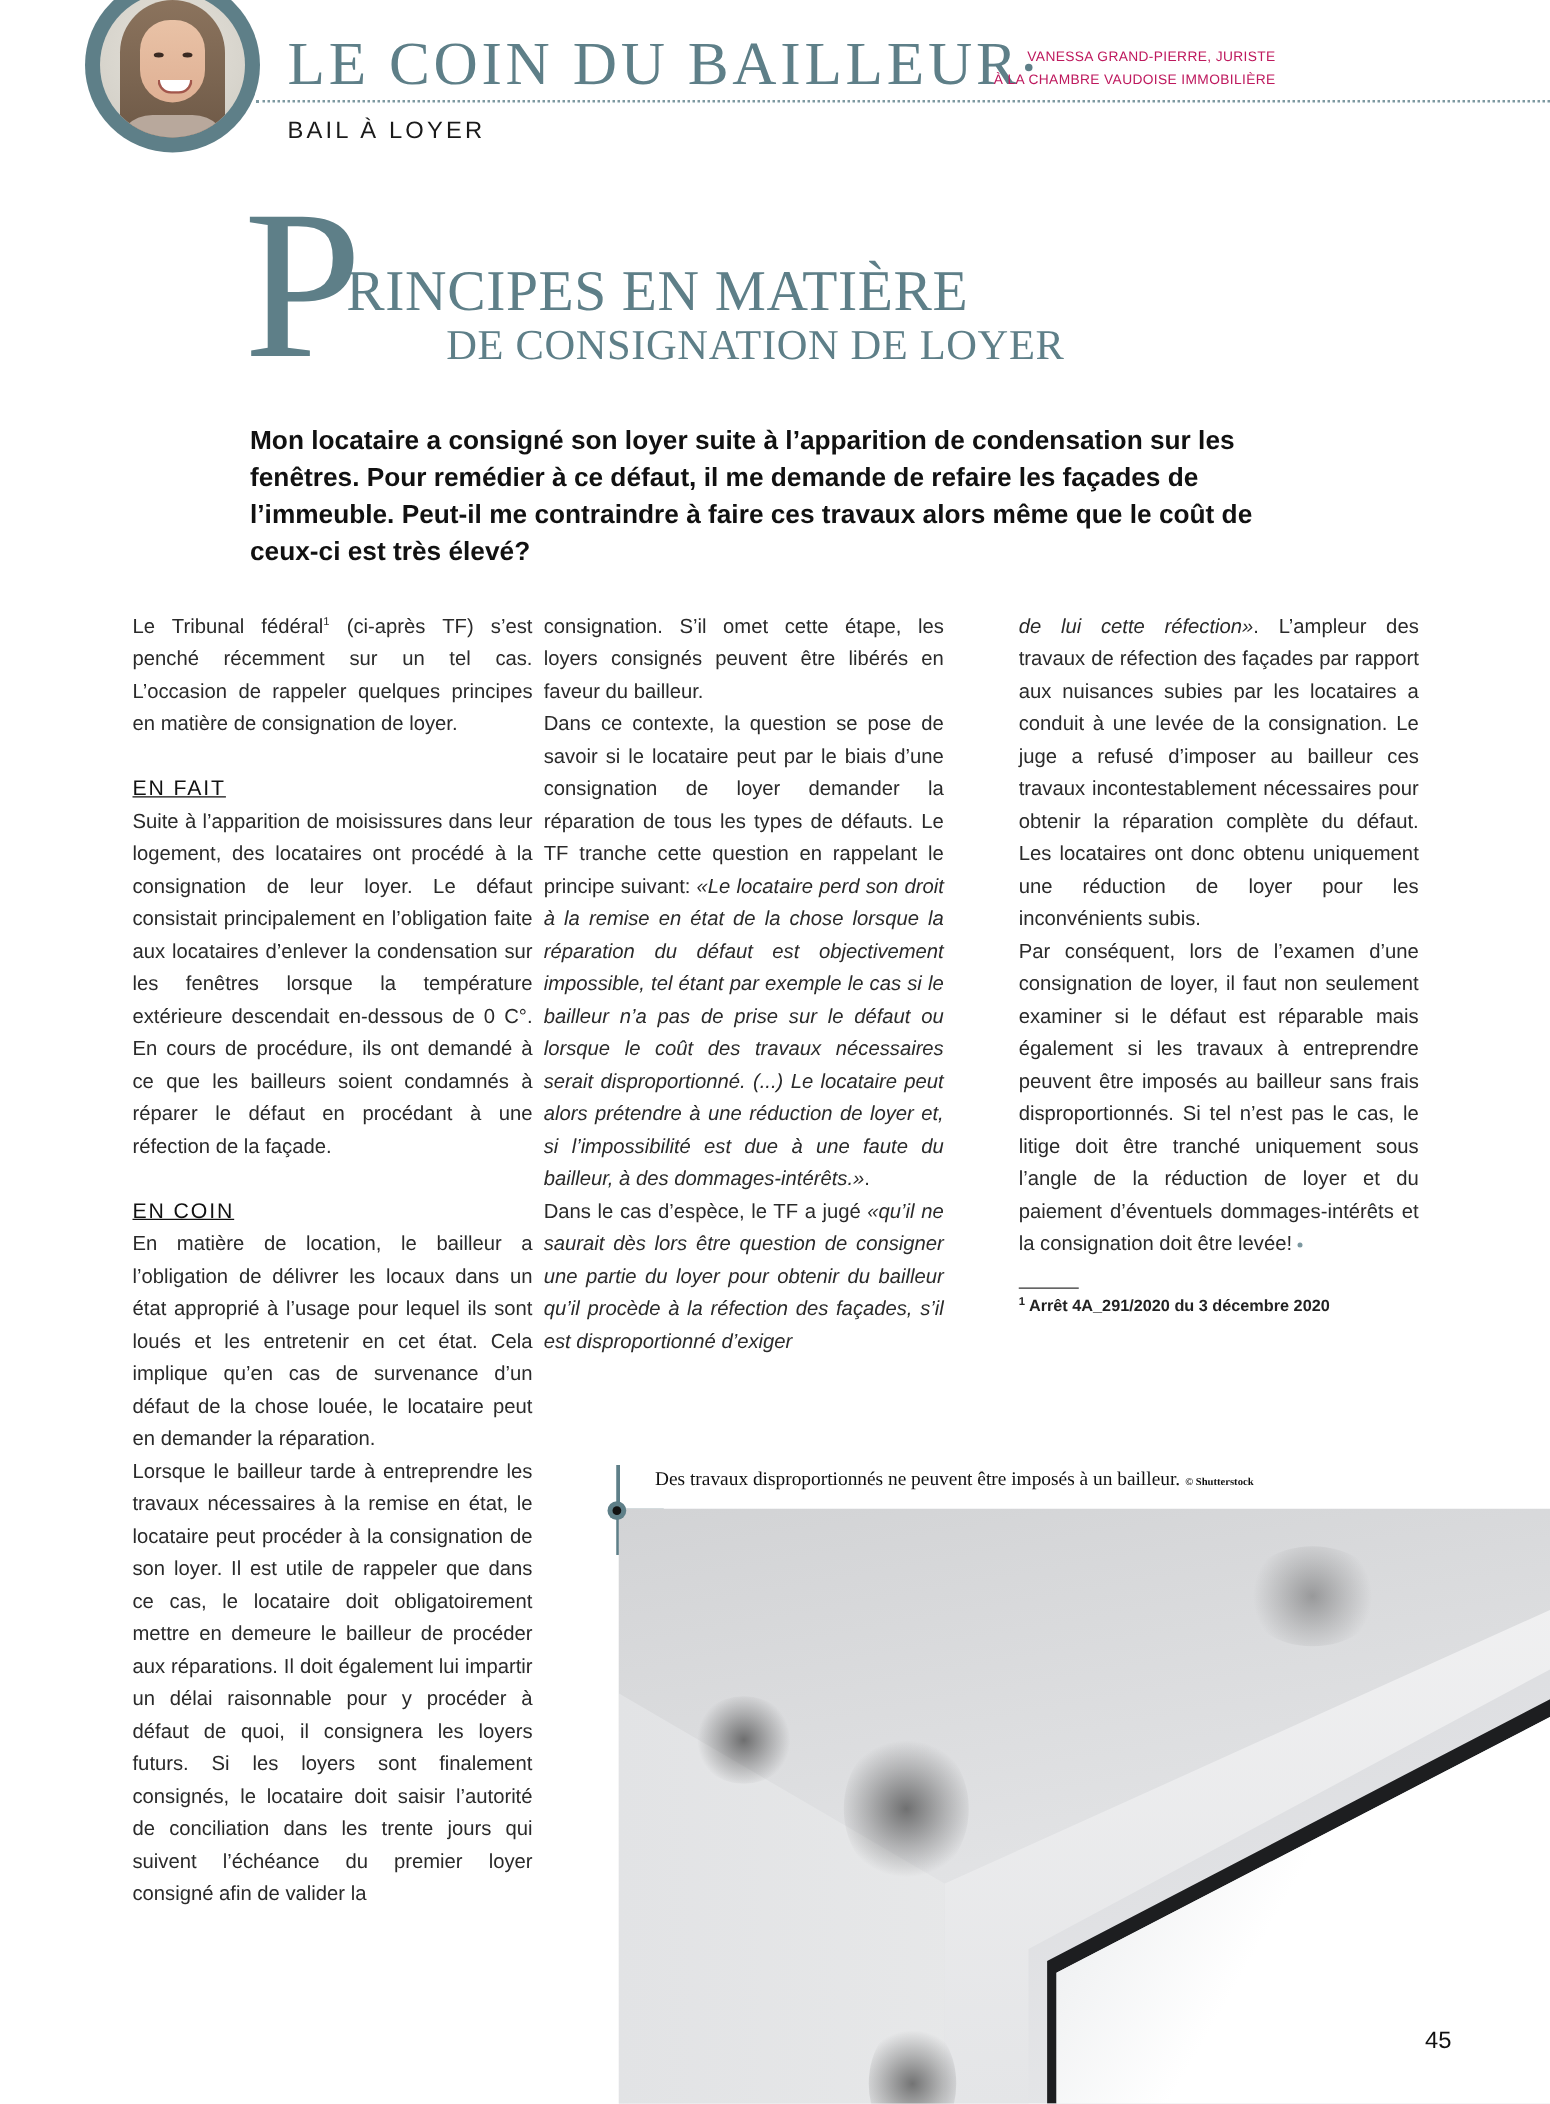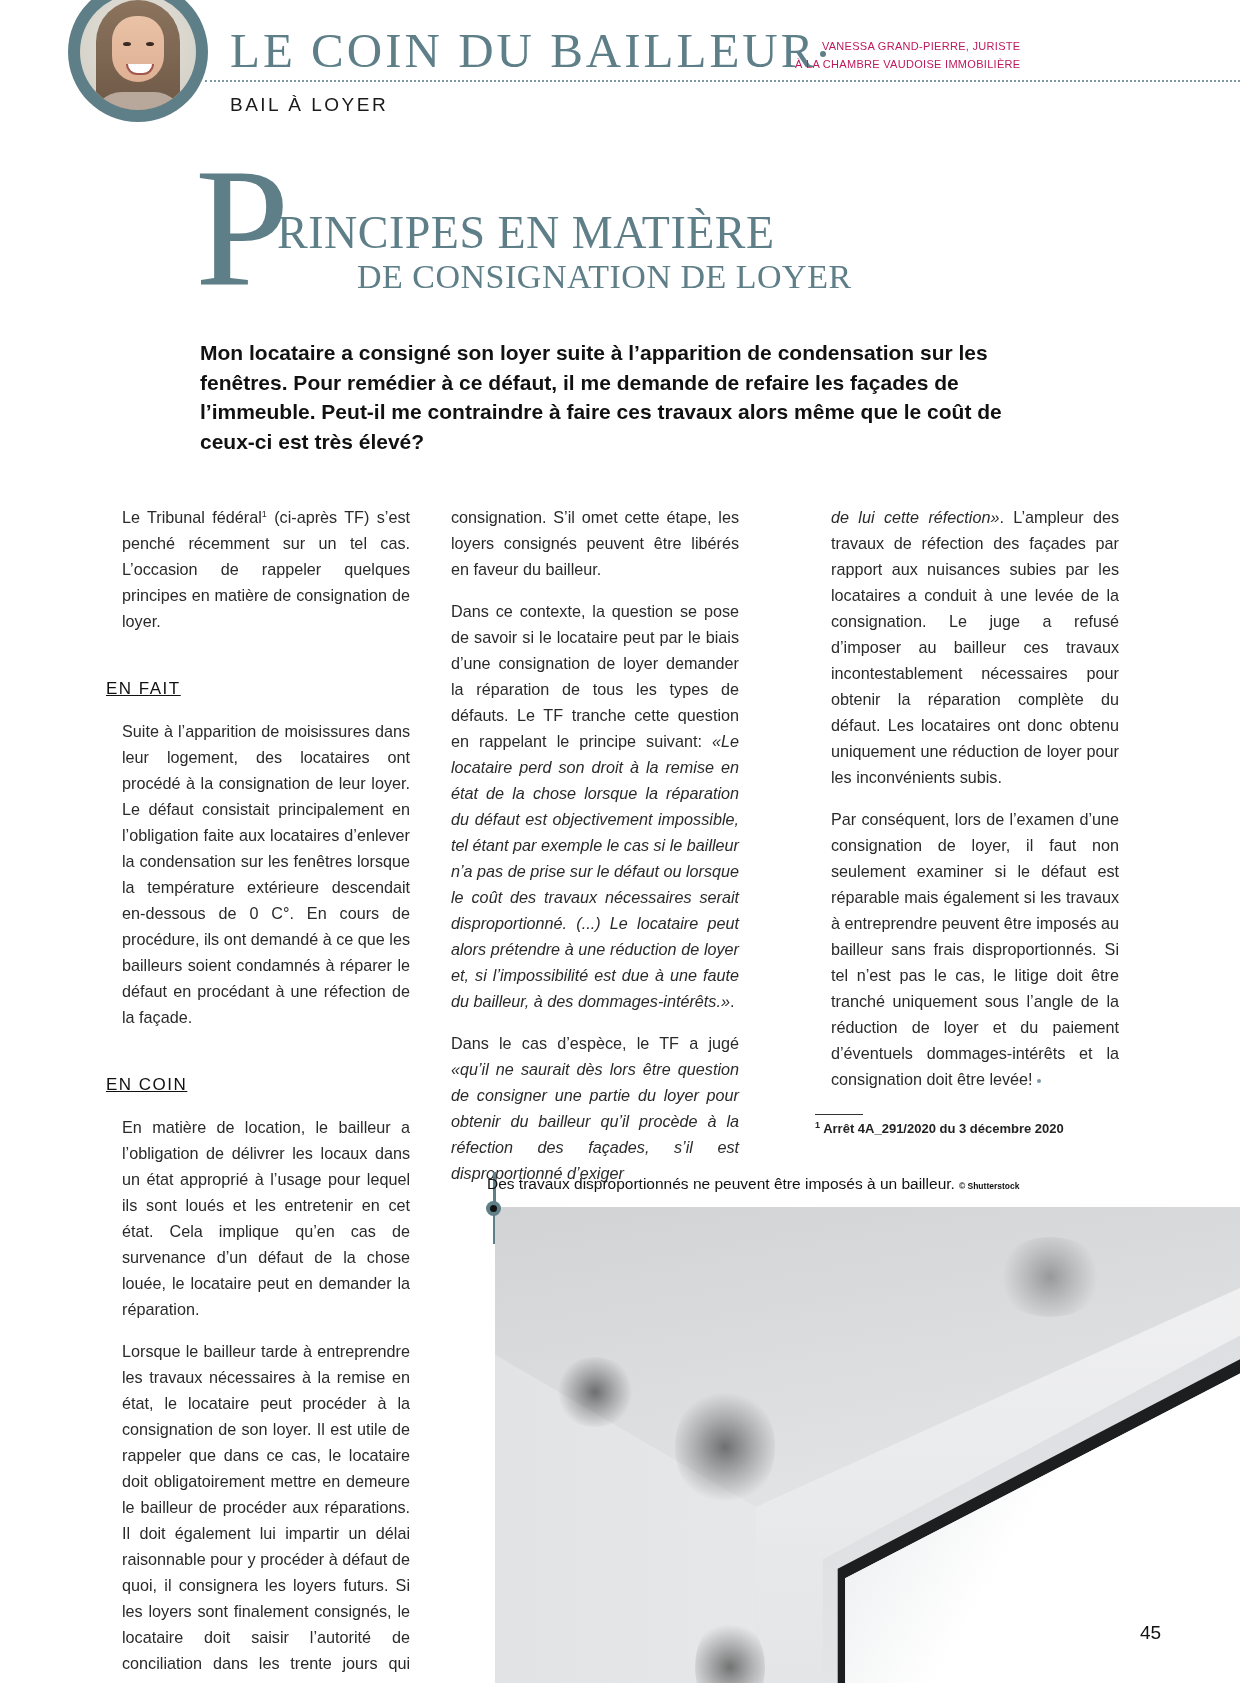--- a/index.html
+++ b/index.html
@@ -35,38 +35,38 @@
   .title-line1 { position: absolute; left: 82px; top: 48px; font-size: 46px; white-space: nowrap; letter-spacing: 0.5px; }
   .title-line2 { position: absolute; left: 125px; top: 100px; font-size: 34px; white-space: nowrap; letter-spacing: 0.5px; margin-left: 37px; }
 
   
   .lead { position: absolute; left: 200px; top: 338px; width: 840px; font-size: 21px; font-weight: bold;
           line-height: 29.5px; color: #111; }
 
   
   .col { position: absolute; top: 488px; width: 320px; font-size: 16.2px; line-height: 26px; color: #2a2a2a;
          text-align: justify; hyphens: manual; }
-  .col p { margin: 16px; }
+  .col p { margin: 0; }
   .col em { font-style: italic; }
   .col-1 { left: 106px; }
   .col-2 { left: 435px; }
   .col-3 { left: 815px; }
   .col h3 { margin: 0; font-size: 17px; font-weight: normal; letter-spacing: 1.5px; color: #111; line-height: 26px; text-decoration: underline; }
   .gap { height: 26px; }
   sup { font-size: 9px; line-height: 0; vertical-align: super; }
   .end-dot { display: inline-block; width: 4px; height: 4px; border-radius: 50%; background: #7d98a0; vertical-align: middle; margin-left: 4px; }
   .fn-rule { width: 48px; border-top: 1px solid #333; margin-top: 22px; margin-bottom: 4px; }
   .footnote { font-size: 13px; line-height: 20px; color: #222; text-align: left; font-weight: bold; }
 
   
   .cap-vline { position: absolute; left: 493px; top: 1172px; width: 3px; height: 72px; background: #5e7f88; }
   .cap-hline { position: absolute; left: 495px; top: 1207px; width: 36px; height: 3px; background: #5e7f88; }
   .cap-node { position: absolute; left: 486px; top: 1201px; width: 15px; height: 15px; border-radius: 50%; background: #5e7f88; }
   .cap-node::after { content: ""; position: absolute; left: 4px; top: 4px; width: 7px; height: 7px; border-radius: 50%; background: #111; }
-  .caption { position: absolute; left: 487px; top: 1175px; font-size: 15.5px; color: #111; white-space: nowrap; }
+  .caption { position: absolute; left: 524px; top: 1175px; font-size: 15.5px; color: #111; white-space: nowrap; font-family: Liberation Serif, serif; }
   .credit { font-size: 8.5px; font-weight: bold; margin-left: 4px; }
 
   .photo { position: absolute; left: 495px; top: 1207px; width: 745px; height: 476px; overflow: hidden;
            background: linear-gradient(160deg, #cfd0d2 0%, #dcdde0 45%, #e8e9eb 100%); }
   .ceiling { position: absolute; left: 0; top: 0; width: 100%; height: 100%;
              background: linear-gradient(170deg, #d2d3d5 0%, #e1e2e4 55%, #eaebed 100%);
              clip-path: polygon(0 0, 100% 0, 100% 17%, 35% 63%, 0 31%); }
   .wall-left { position: absolute; left: 0; top: 0; width: 100%; height: 100%;
                background: linear-gradient(90deg, #e2e3e5 0%, #eceded 80%);
                clip-path: polygon(0 31%, 35% 63%, 35% 100%, 0 100%); }

